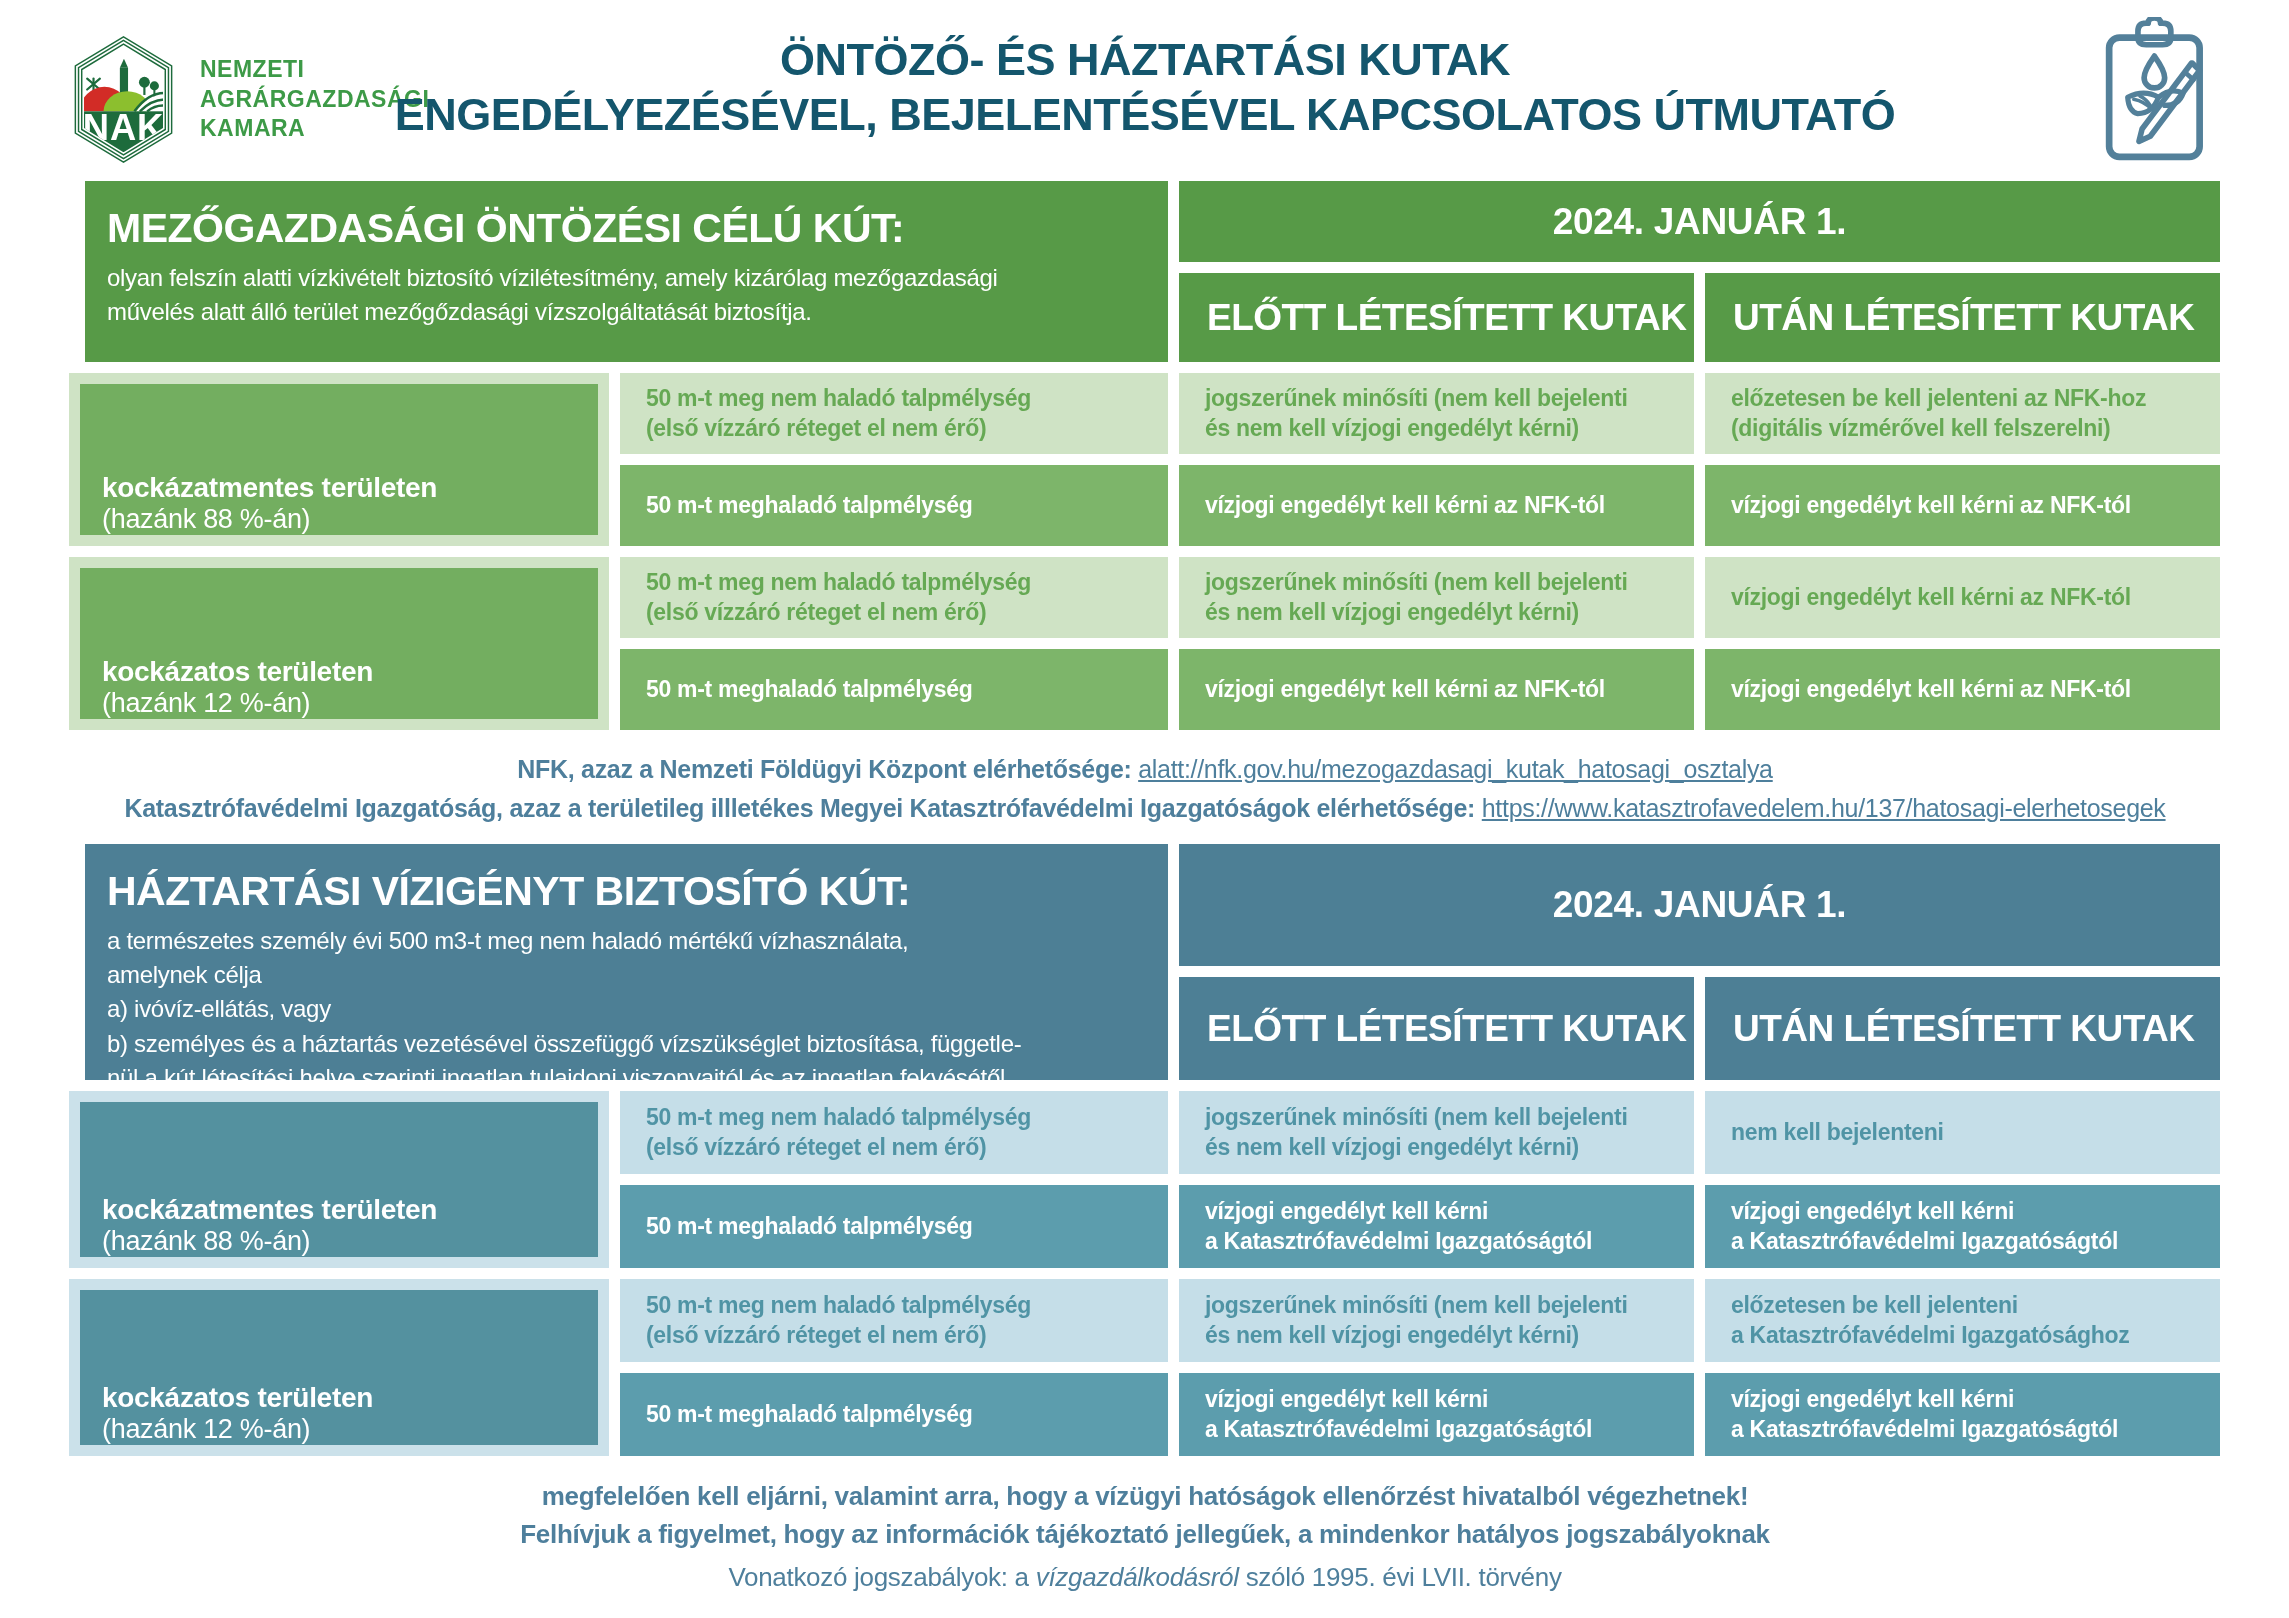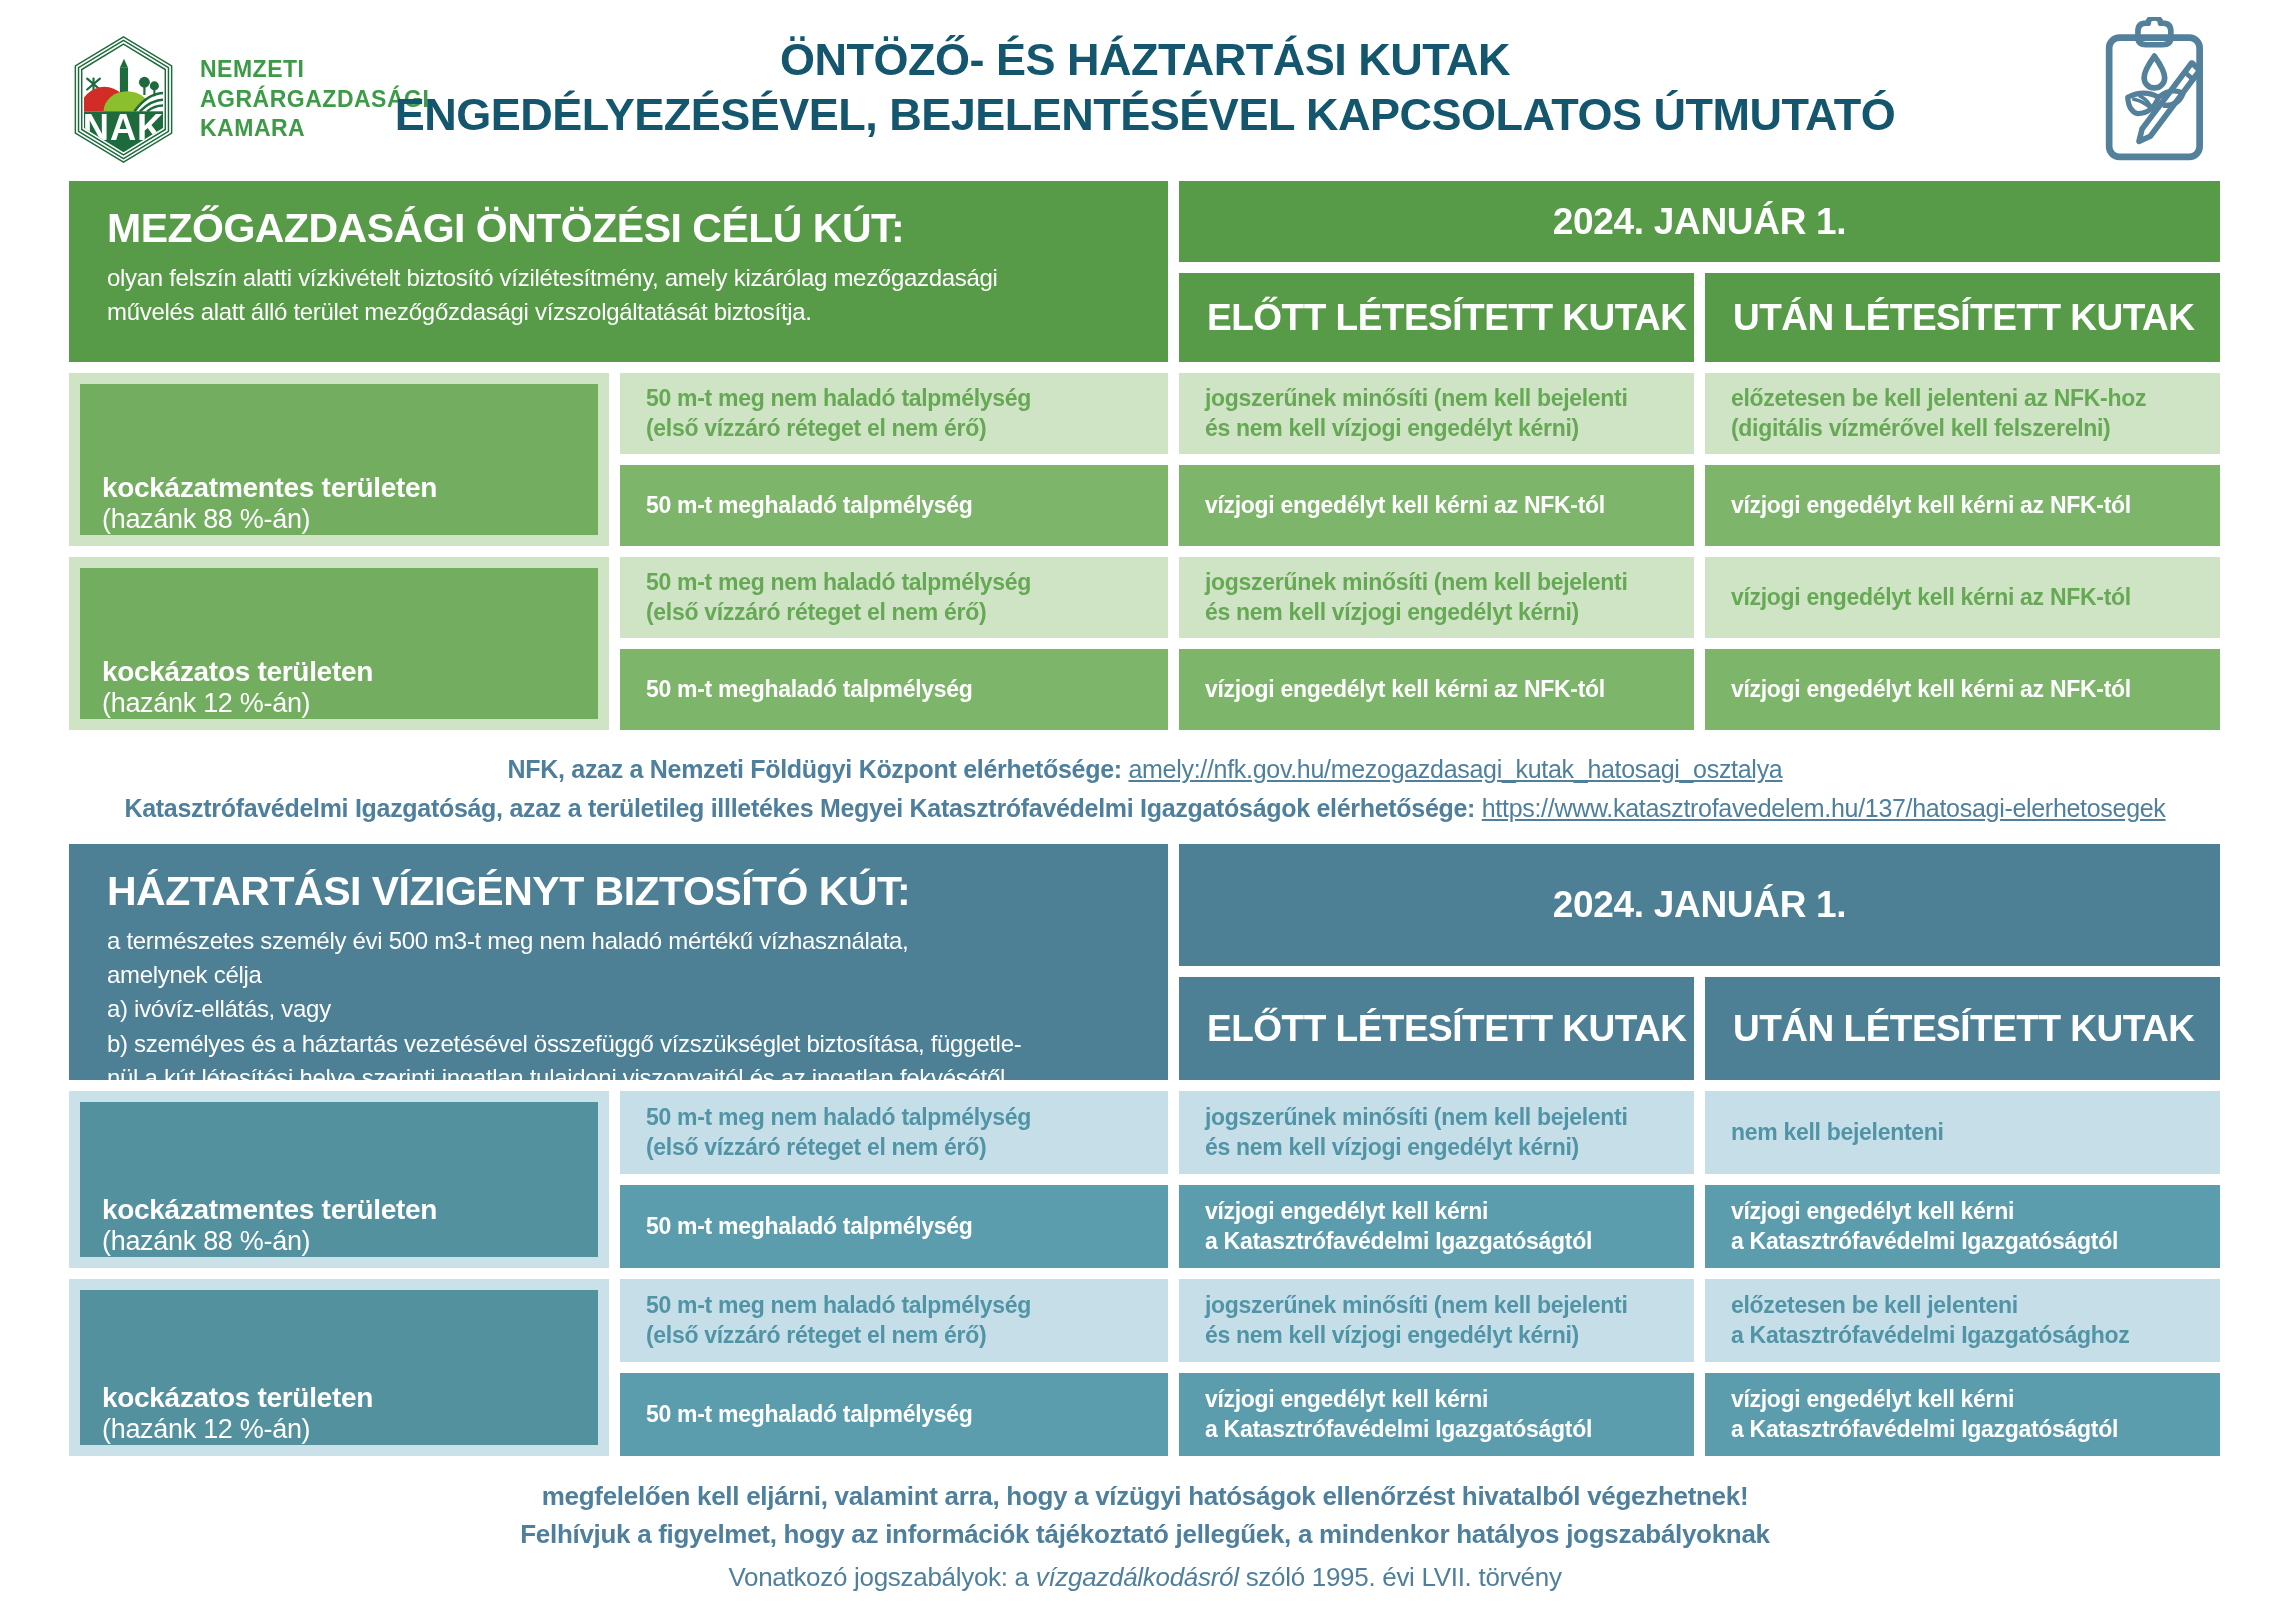--- a/index.html
+++ b/index.html
@@ -30,21 +30,21 @@
     display:grid; grid-template-columns:540px 548px 515px 515px;
     column-gap:11px; row-gap:11px; margin-top:11px;
   }
   .right-head { display:flex; flex-direction:column; gap:11px; }
   .date-head { display:flex; align-items:center; justify-content:center;
     color:#fff; font-weight:bold; font-size:37px; }
   .colheads { display:grid; grid-template-columns:515px 515px; column-gap:11px; flex:1; }
   .colhead { display:flex; align-items:center; padding-left:28px;
     color:#fff; font-weight:bold; font-size:37px; letter-spacing:-0.5px; }
 
-  .sec-head { padding:24px 38px; color:#fff; }
+  .sec-head { padding:24px 22px; color:#fff;margin-left:16px; }
   .sec-title { font-weight:bold; font-size:41px; letter-spacing:-0.5px; margin-bottom:9.2px; }
   .sec-desc { font-size:24px; line-height:1.42; white-space:pre-line; font-weight:400; }
 
   .label-outer { padding:11px; }
   .label-inner { height:100%; display:flex; flex-direction:column; justify-content:flex-end;
     padding-left:22px; color:#fff; }
   .label-main { font-weight:bold; font-size:28px; }
   .label-sub  { font-size:27px; font-weight:300; }
 
   .cell { display:flex; flex-direction:column; justify-content:center;
@@ -208,21 +208,21 @@
       <div class="cell light">vízjogi engedélyt kell kérni az NFK-tól</div>
 
       <div class="cell dark">50 m-t meghaladó talpmélység</div>
       <div class="cell dark">vízjogi engedélyt kell kérni az NFK-tól</div>
       <div class="cell dark">vízjogi engedélyt kell kérni az NFK-tól</div>
     </div>
   </section>
 
   <div class="links">
     <div>
-      <span class="bold">NFK, azaz a Nemzeti Földügyi Központ elérhetősége: </span><a href="#">amely://nfk.gov.hu/mezogazdasagi_kutak_hatosagi_osztalya</a>
+      <span class="bold">NFK, azaz a Nemzeti Földügyi Központ elérhetősége: </span><a href="#">alatt://nfk.gov.hu/mezogazdasagi_kutak_hatosagi_osztalya</a>
     </div>
     <div>
       <span class="bold">Katasztrófavédelmi Igazgatóság, azaz a területileg illletékes Megyei Katasztrófavédelmi Igazgatóságok elérhetősége: </span><a href="#">https://www.katasztrofavedelem.hu/137/hatosagi-elerhetosegek</a>
     </div>
   </div>
 
   <section class="teal teal-block">
     <div class="head-grid">
       <div class="sec-head">
         <div class="sec-title">HÁZTARTÁSI VÍZIGÉNYT BIZTOSÍTÓ KÚT:</div>

